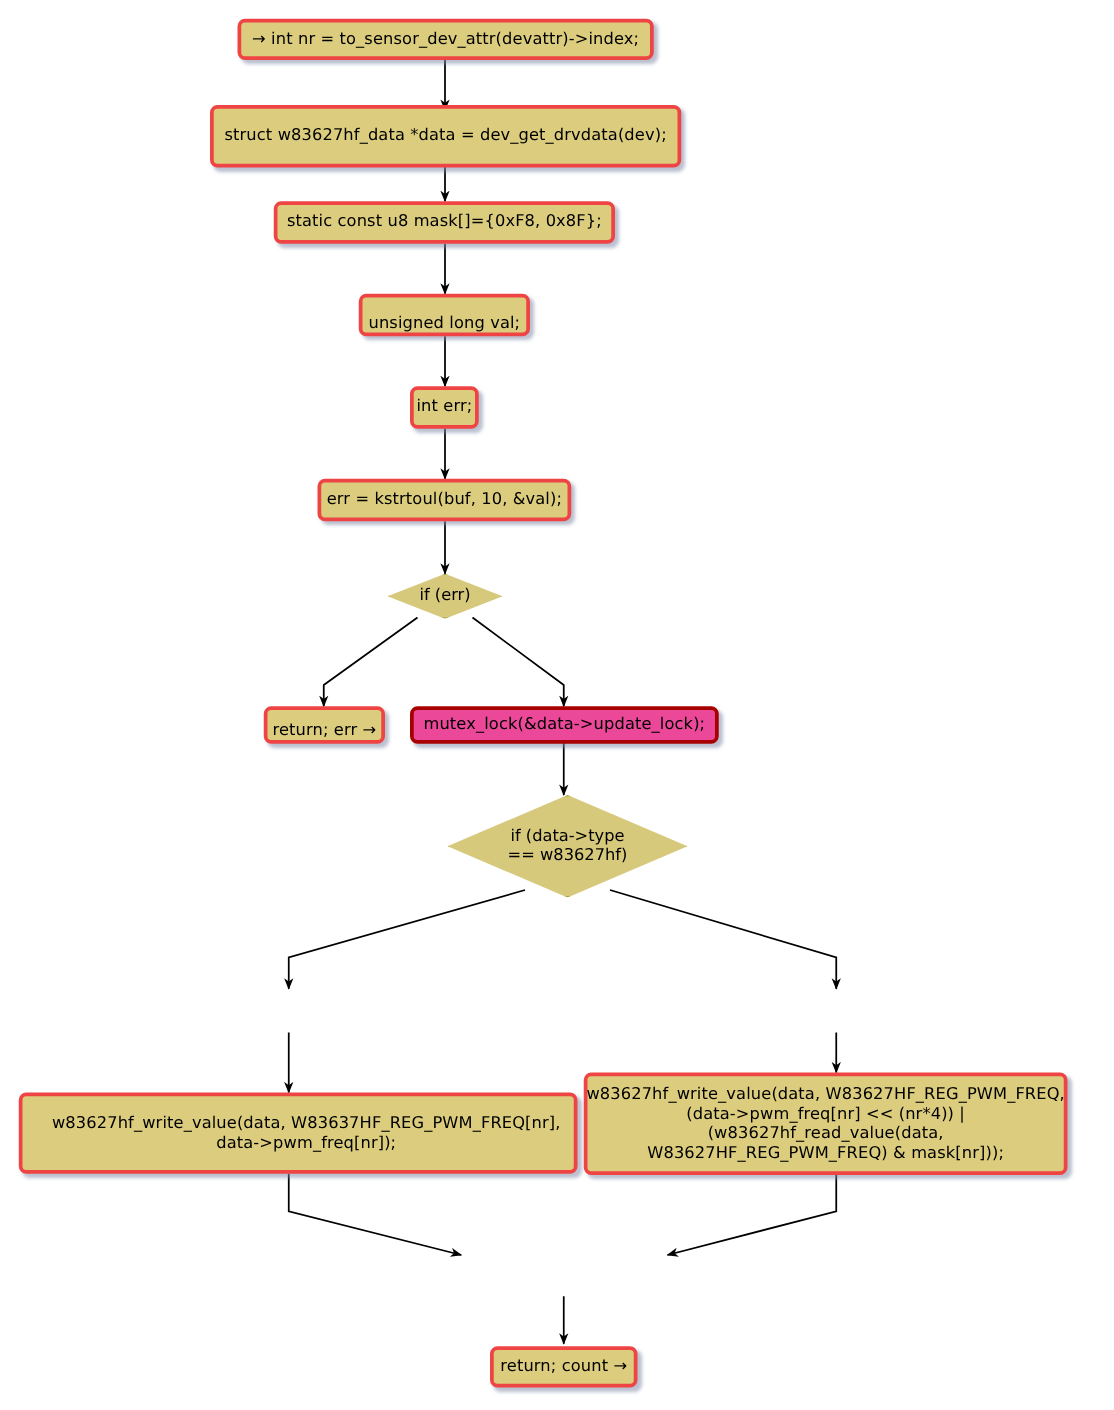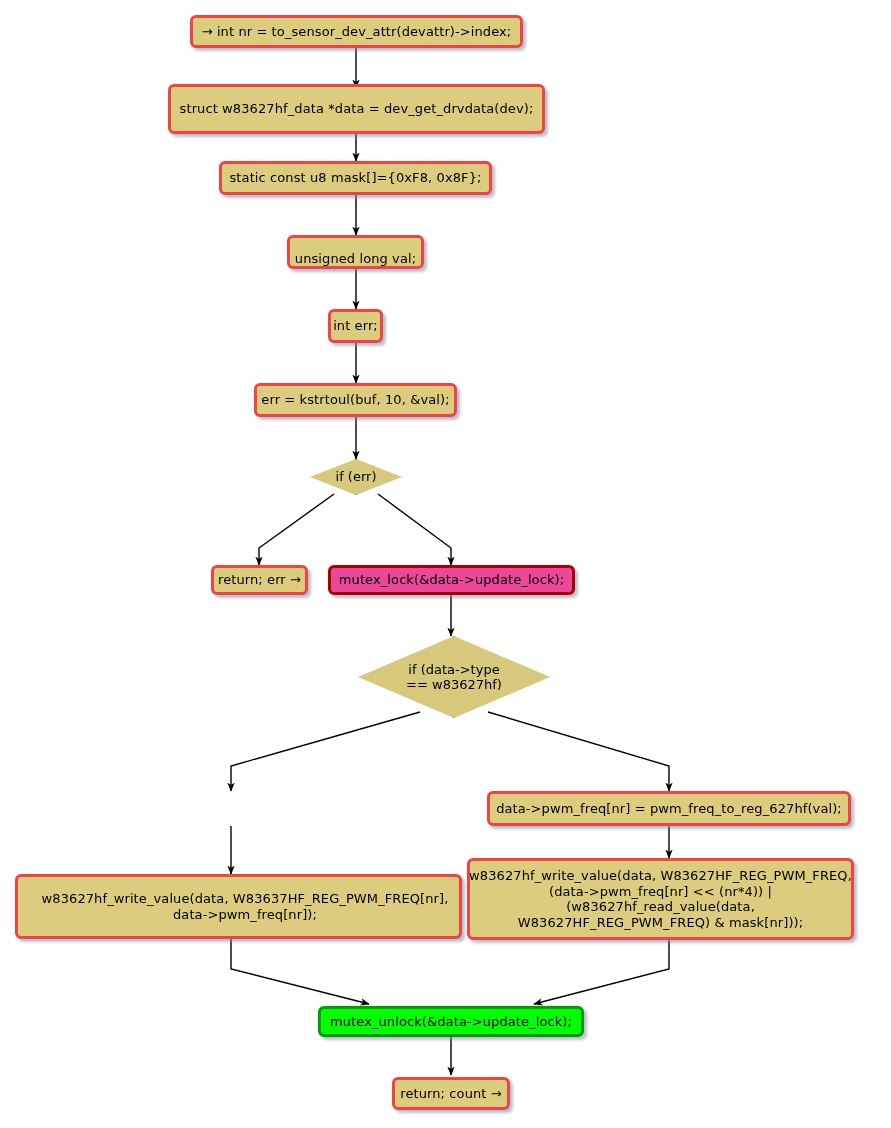--- a/index.html
+++ b/index.html
@@ -126,51 +126,45 @@
   </div>
 
   <div class="node" style="left:254px; top:383px; width:203px; height:34px;">
     <span>err = kstrtoul(buf, 10, &amp;val);</span>
   </div>
 
   <div class="diamond" style="left:310px; top:459px; width:92px; height:36px;">
     <span class="dlabel">if (err)</span>
   </div>
 
-  <div class="node" style="left:211px; top:565px; width:97px; height:30px;">
+  <div class="node" style="left:211px; top:565px; width:97px; height:30px;align-items:flex-end;">
     <span>return; err →</span>
   </div>
 
   <div class="node red" style="left:328px; top:565px; width:247px; height:30px;">
     <span>mutex_lock(&amp;data-&gt;update_lock);</span>
   </div>
 
   <div class="diamond" style="left:358px; top:636px; width:192px; height:82px;">
     <span class="dlabel">if (data-&gt;type
 == w83627hf)</span>
   </div>
 
 
-  <div class="node" style="left:487px; top:791px; width:364px; height:35px;">
-    <span>data-&gt;pwm_freq[nr] = pwm_freq_to_reg_627hf(val);</span>
-  </div>
 
   <div class="node" style="left:15px; top:874px; width:447px; height:65px;padding-left:13px;">
     <span>w83627hf_write_value(data, W83637HF_REG_PWM_FREQ[nr],
 data-&gt;pwm_freq[nr]);</span>
   </div>
 
   <div class="node" style="left:467px; top:858px; width:387px; height:82px;">
     <span>w83627hf_write_value(data, W83627HF_REG_PWM_FREQ,
 (data-&gt;pwm_freq[nr] &lt;&lt; (nr*4)) |
 (w83627hf_read_value(data,
 W83627HF_REG_PWM_FREQ) &amp; mask[nr]));</span>
   </div>
 
-  <div class="node green" style="left:318px; top:1006px; width:266px; height:31px;">
-    <span>mutex_unlock(&amp;data-&gt;update_lock);</span>
-  </div>
 
   <div class="node" style="left:392px; top:1077px; width:118px; height:33px;">
     <span>return; count →</span>
   </div>
 
 </div>
 
 </body></html>

